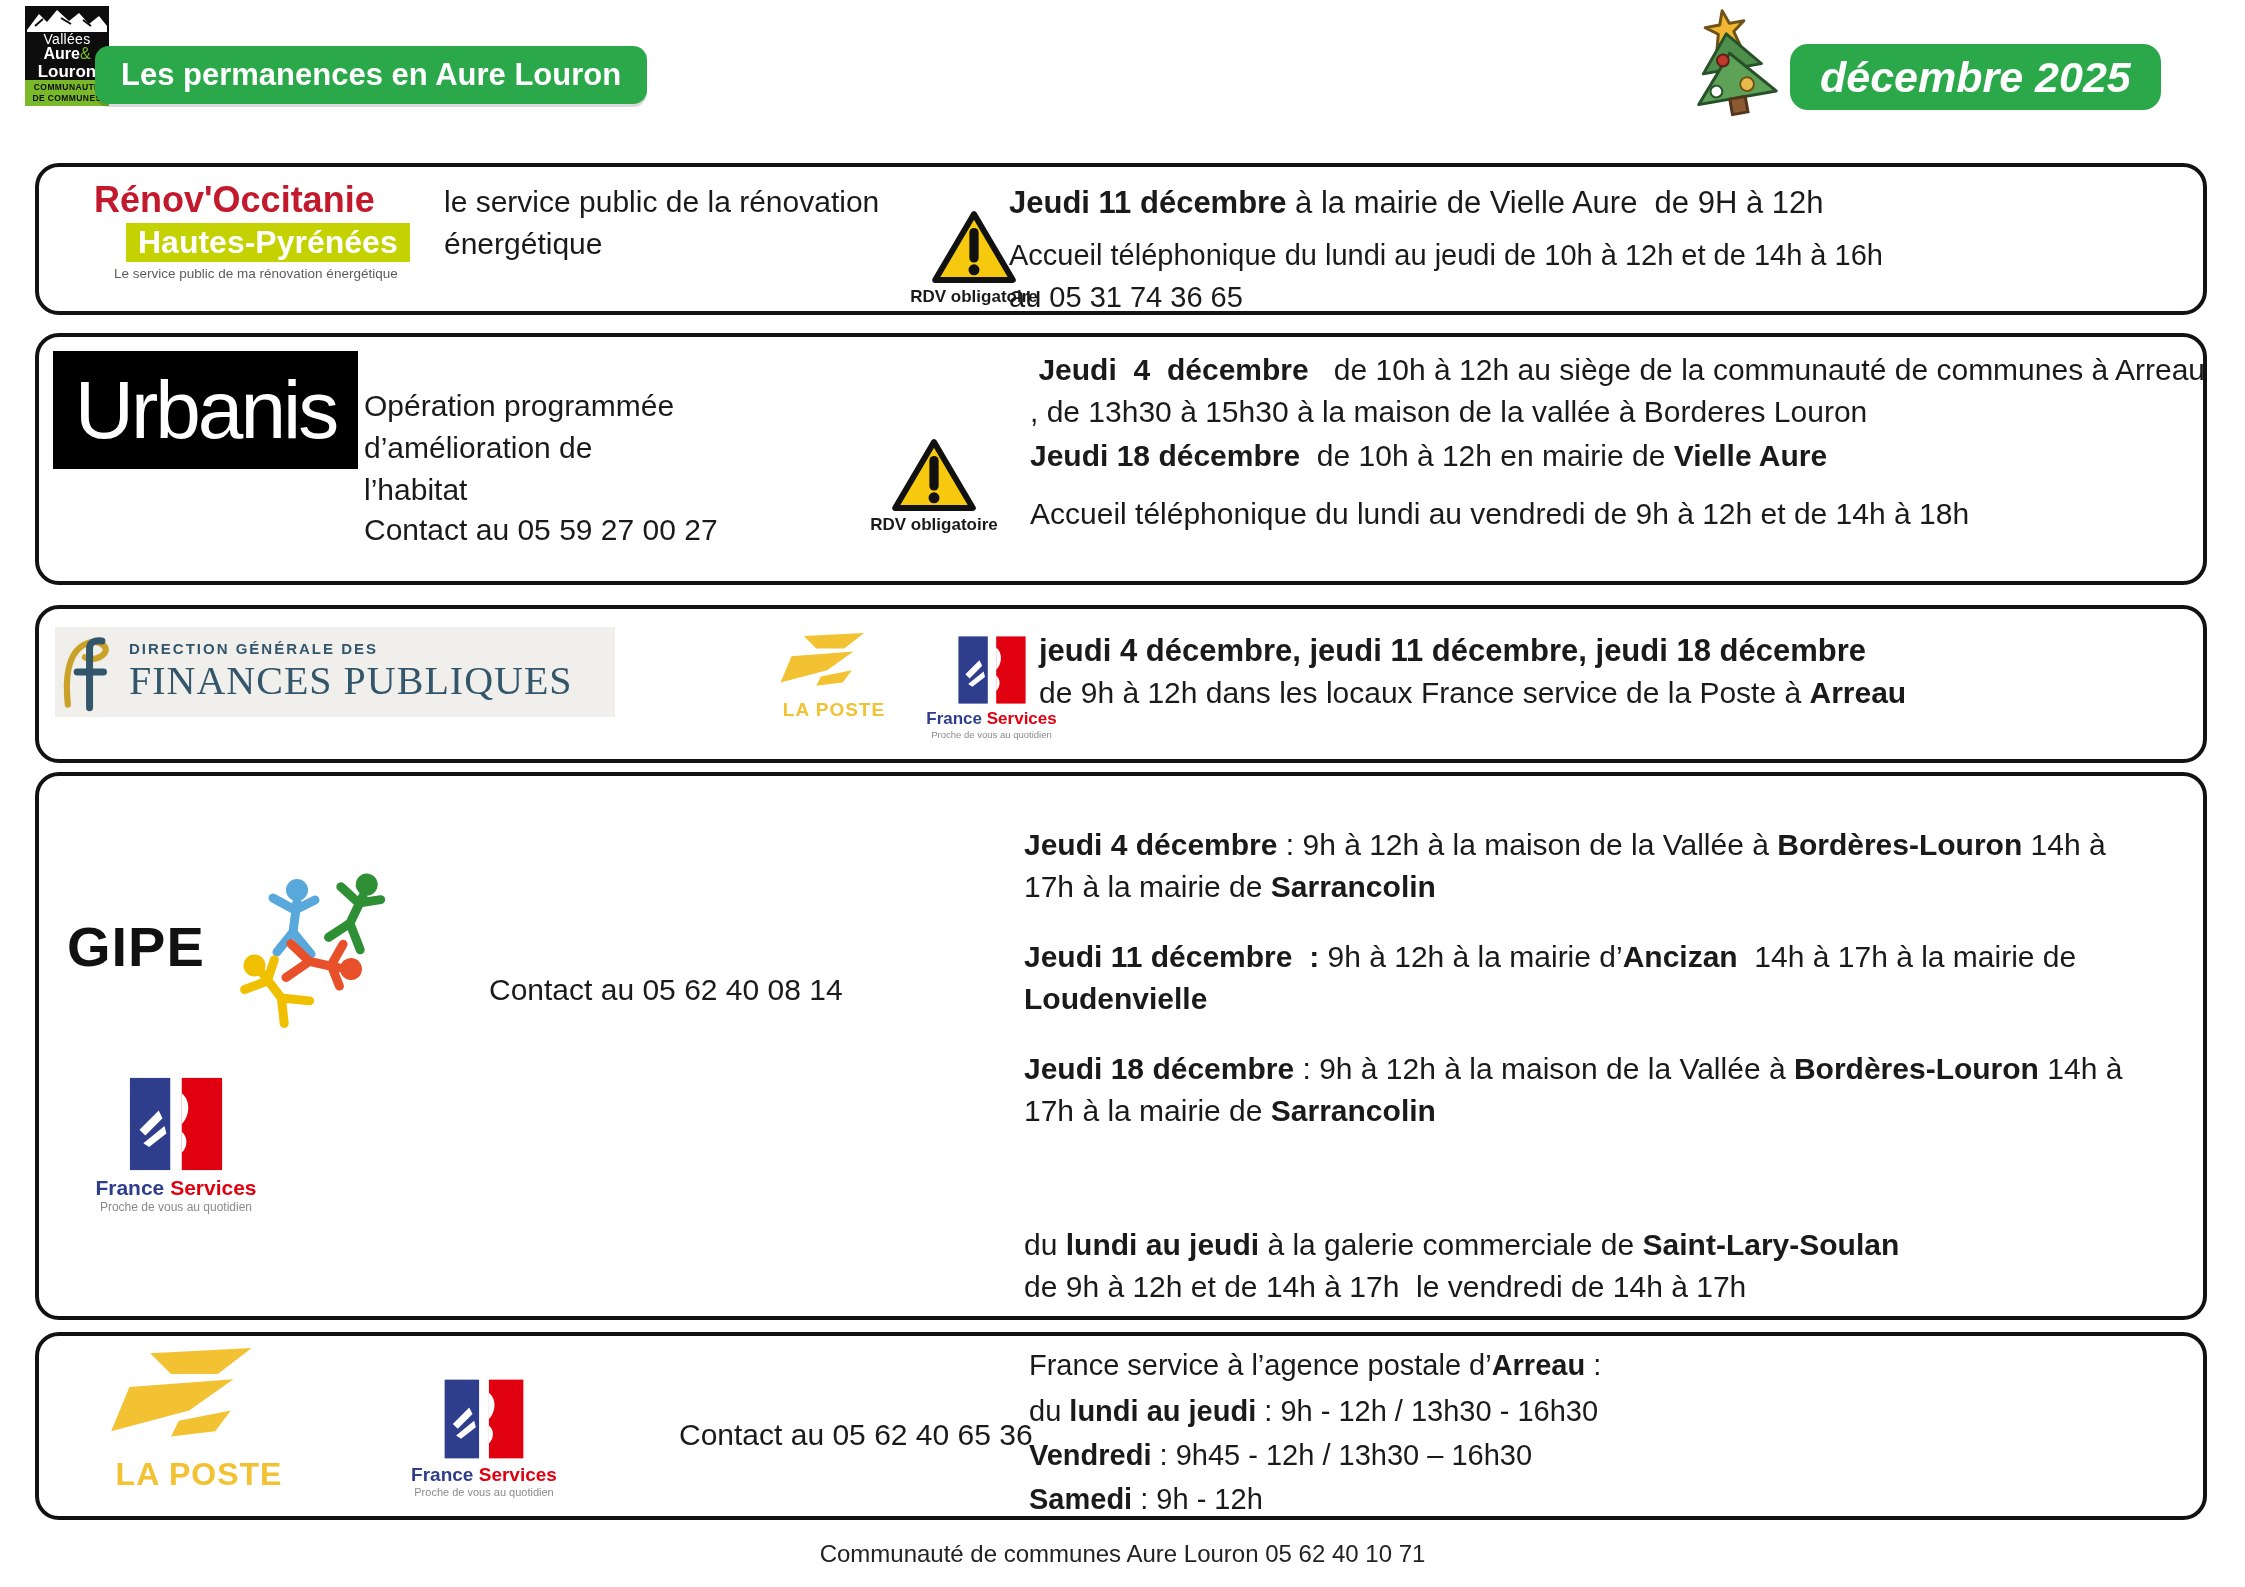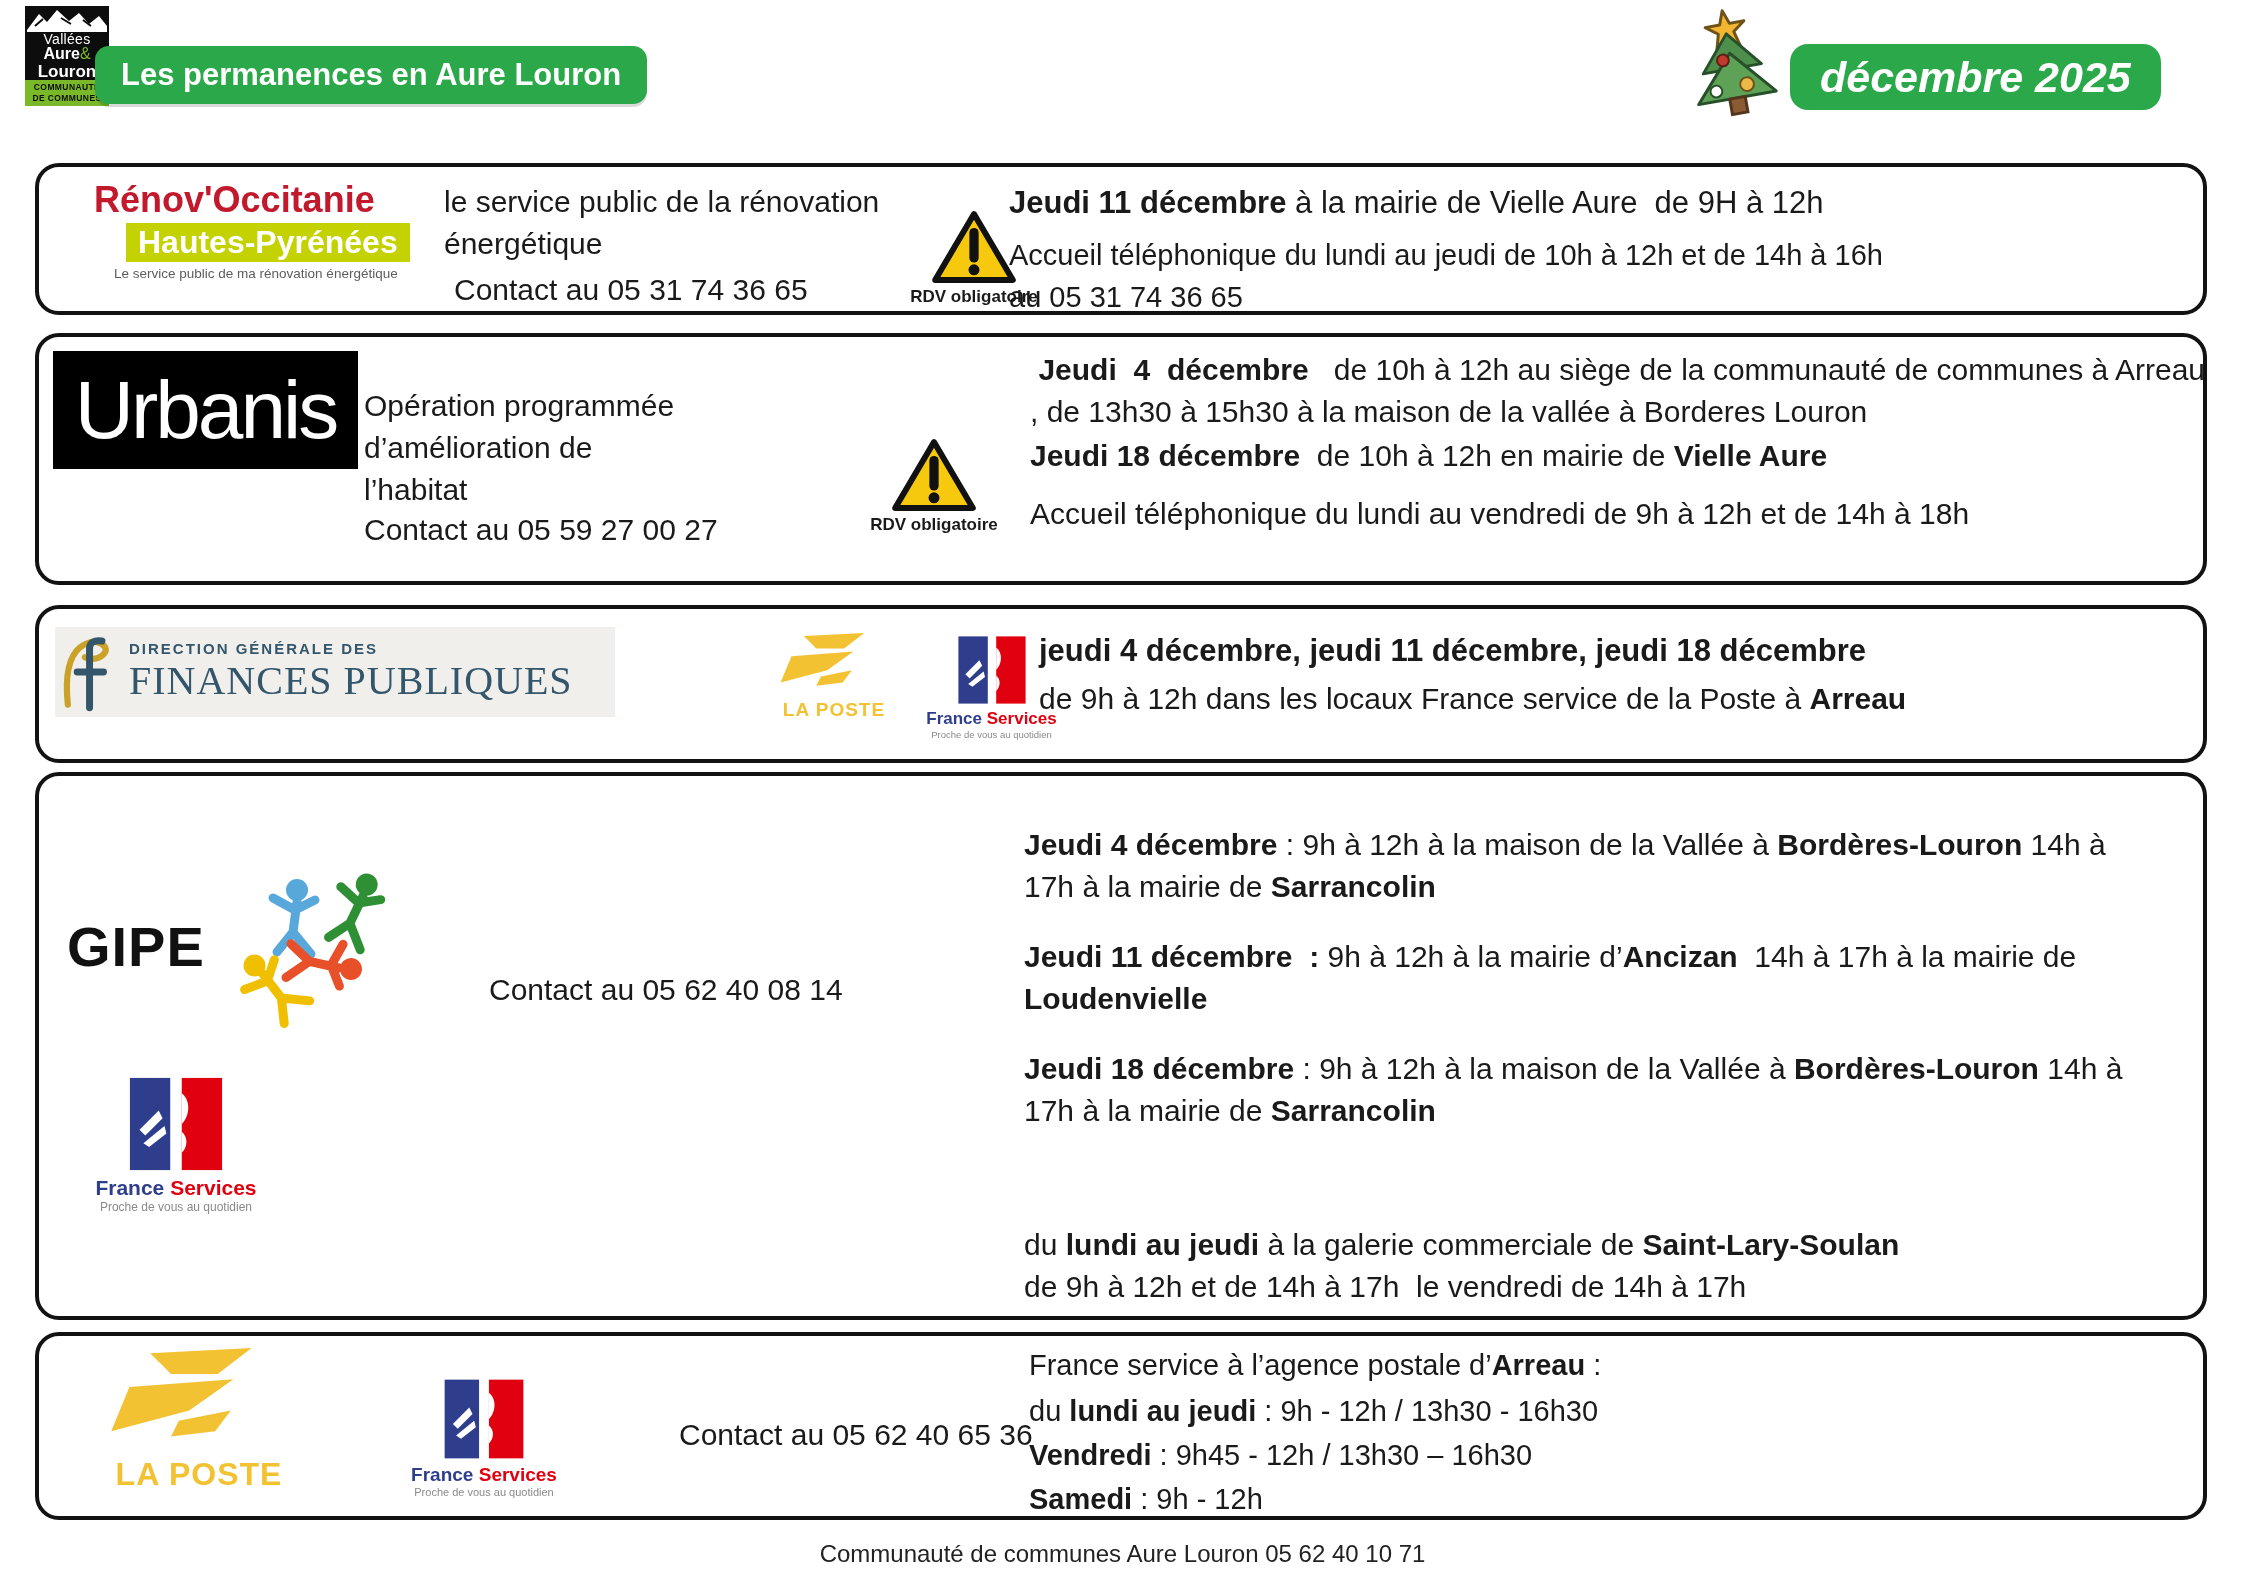--- a/index.html
+++ b/index.html
@@ -102,21 +102,20 @@
   <div class="month">décembre 2025</div>
 
   <section class="card card1">
     <div class="abs" style="left:45px;top:12px;width:360px;">
       <div class="renov-title">Rénov'Occitanie</div>
       <div class="renov-sub">Hautes-Pyrénées</div>
       <div class="renov-tag">Le service public de ma rénovation énergétique</div>
     </div>
     <div class="abs pre txt30" style="left:405px;top:14px;width:520px;"> le service public de la rénovation
 énergétique</div>
-    <div class="abs txt30" style="left:415px;top:102px;">Contact au 05 31 74 36 65</div>
 
     <div class="abs warn" style="left:860px;top:42px;">
       <svg width="86" height="76" viewBox="0 0 100 90">
         <path d="M50 6 L96 84 L4 84 Z" fill="#f6c90e" stroke="#111" stroke-width="7" stroke-linejoin="round"></path>
         <path d="M50 28 L50 58" stroke="#111" stroke-width="11" stroke-linecap="round"></path>
         <circle cx="50" cy="72" r="6.5" fill="#111"></circle>
       </svg>
       <div class="lbl">RDV obligatoire</div>
     </div>
 
@@ -179,21 +178,21 @@
         <path d="M16 70 L38 52 L40 60 L22 74 Z" fill="#fff"></path>
         <path d="M56 18 C66 26 64 42 56 50 Z" fill="#fff"></path>
         <path d="M56 58 C63 64 62 74 56 80 Z" fill="#fff"></path>
       </svg>
       <div class="t1" style="font-size:17px;"><span class="f">France</span> <span class="s">Services</span></div>
       <div class="t2" style="font-size:9.5px;">Proche de vous au quotidien</div>
     </div>
 
     <div class="abs" style="left:1000px;top:20px;width:1150px;">
       <div class="rich" style="font-size:31px;line-height:1.4;"><span class="b">jeudi 4 décembre, jeudi 11 décembre, jeudi 18 décembre</span></div>
-      <div class="rich txt30" style="margin-top:6px;"><span>de 9h à 12h dans les locaux France service de la Poste à </span><span class="b">Arreau</span></div>
+      <div class="rich txt30" style=""><span>de 9h à 12h dans les locaux France service de la Poste à </span><span class="b">Arreau</span></div>
     </div>
   </section>
 
   <section class="card card4">
     <div class="abs gipe-wrap" style="left:28px;top:80px;">
       <div class="gipe-text">GIPE</div>
       <svg width="190" height="180" viewBox="0 0 190 180">
         <g stroke="#58a8dc" fill="#58a8dc" stroke-width="9" stroke-linecap="round">
           <circle cx="86" cy="34" r="11" stroke="none"></circle>
           <path d="M86 46 L82 76 M84 54 L62 42 M84 54 L104 44 M82 76 L66 96 M82 76 L100 98" fill="none"></path>

